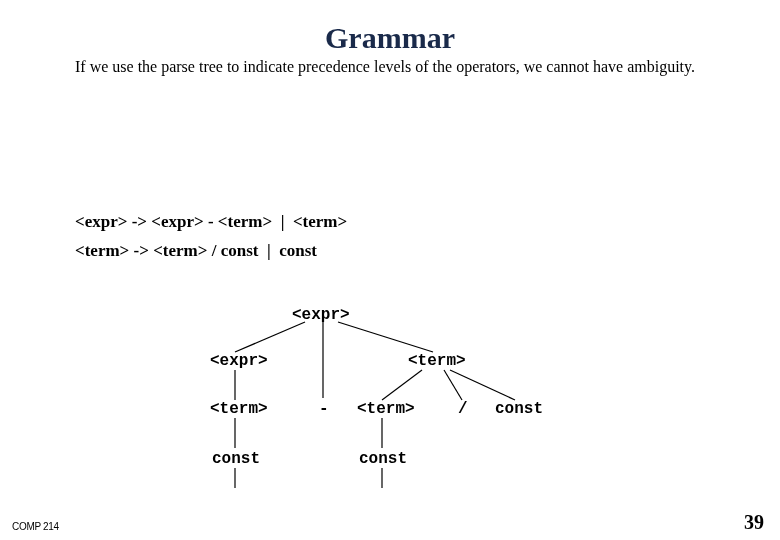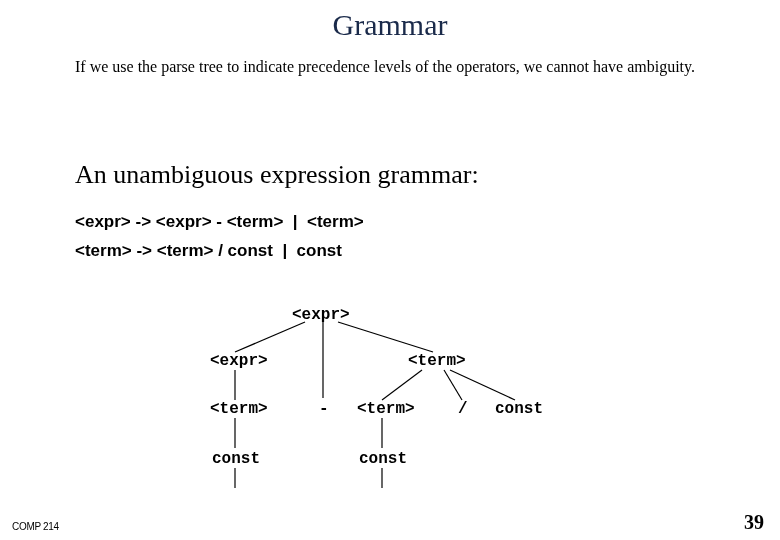--- a/index.html
+++ b/index.html
@@ -13,26 +13,26 @@
     overflow: hidden;
     position: relative;
   }
   .slide {
     position: relative;
     width: 780px;
     height: 540px;
   }
   .title {
     position: absolute;
-    top: 8px;
+    top: 21px;
     left: 0;
     width: 780px;
     text-align: center;
     font-size: 30px;
-    font-weight: normal;
+    font-weight: bold;
     color: #1a2a4a;
   }
   .body1 {
     position: absolute;
     top: 58px;
     left: 75px;
     width: 640px;
     font-size: 16px;
     line-height: 1.15;
   }
@@ -41,21 +41,21 @@
     top: 160px;
     left: 75px;
     width: 640px;
     font-size: 26px;
     line-height: 1.15;
   }
   .rules {
     position: absolute;
     top: 208px;
     left: 75px;
-    font-family: Liberation Sans, sans-serif;
+    font-family: Liberation Serif, serif;
     font-size: 17px;
     font-weight: bold;
     line-height: 1.7;
     white-space: pre;
   }
   .tree {
     position: absolute;
     top: 280px;
     left: 150px;
     width: 480px;
@@ -100,21 +100,20 @@
 </style>
 </head>
 <body>
 
 <div class="slide">
 
   <div class="title">Grammar</div>
 
   <div class="body1">If we use the parse tree to indicate precedence levels of the operators, we cannot have ambiguity.</div>
 
-  <div class="body2">An unambiguous expression grammar:</div>
 
   <div class="rules"><span>&lt;expr&gt; -&gt; &lt;expr&gt; - &lt;term&gt;  |  &lt;term&gt;</span>
 <span>&lt;term&gt; -&gt; &lt;term&gt; / const  |  const</span></div>
 
   <div class="tree">
     <svg class="edges">
 
       <line x1="155" y1="42" x2="85" y2="72"></line>
       <line x1="173" y1="42" x2="173" y2="118"></line>
       <line x1="188" y1="42" x2="283" y2="72"></line>

